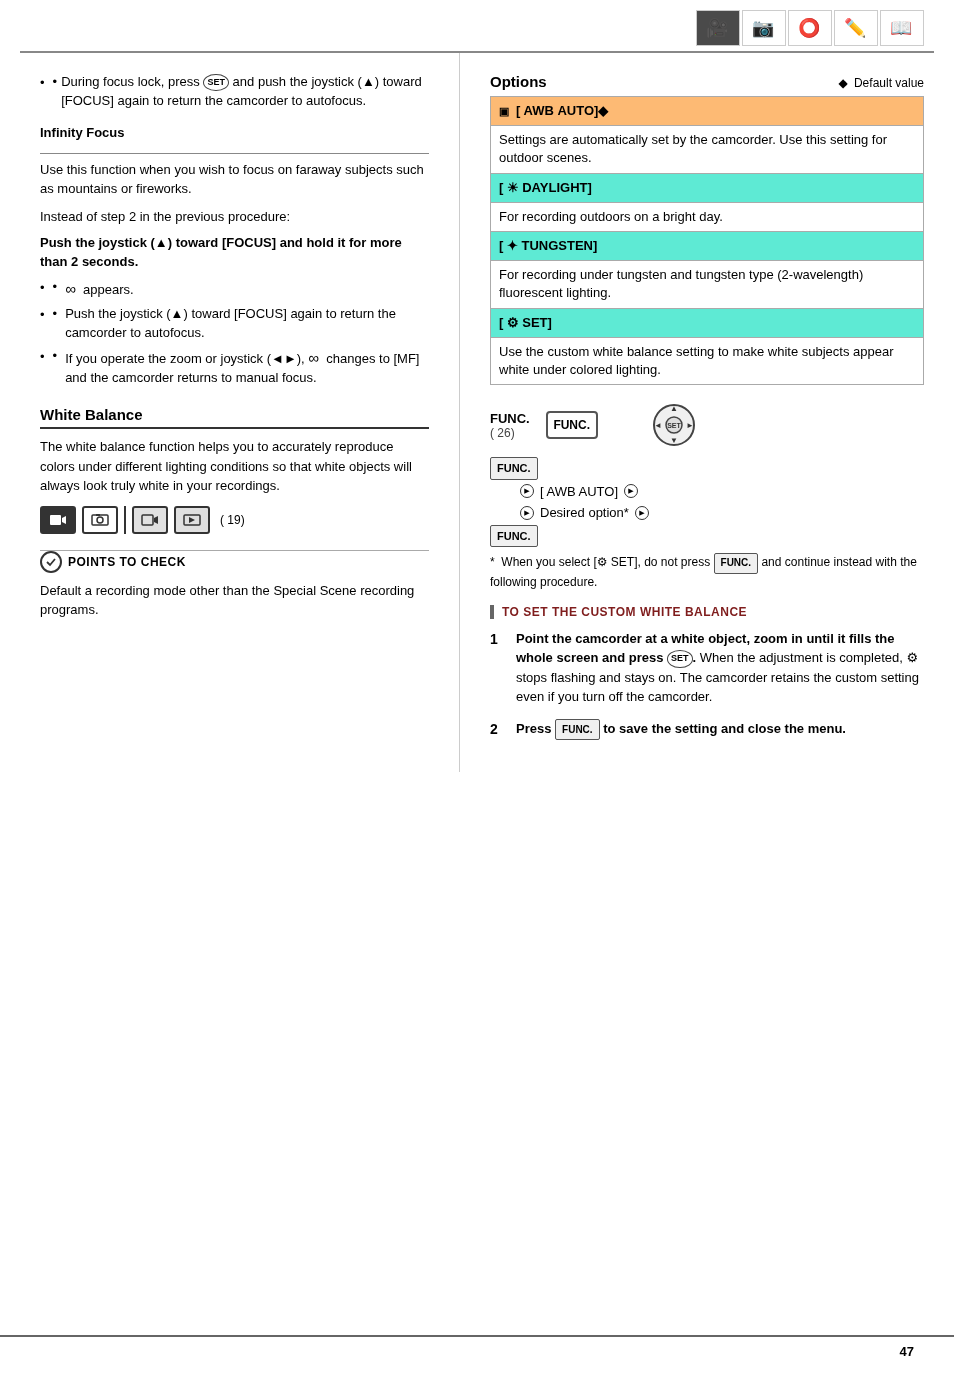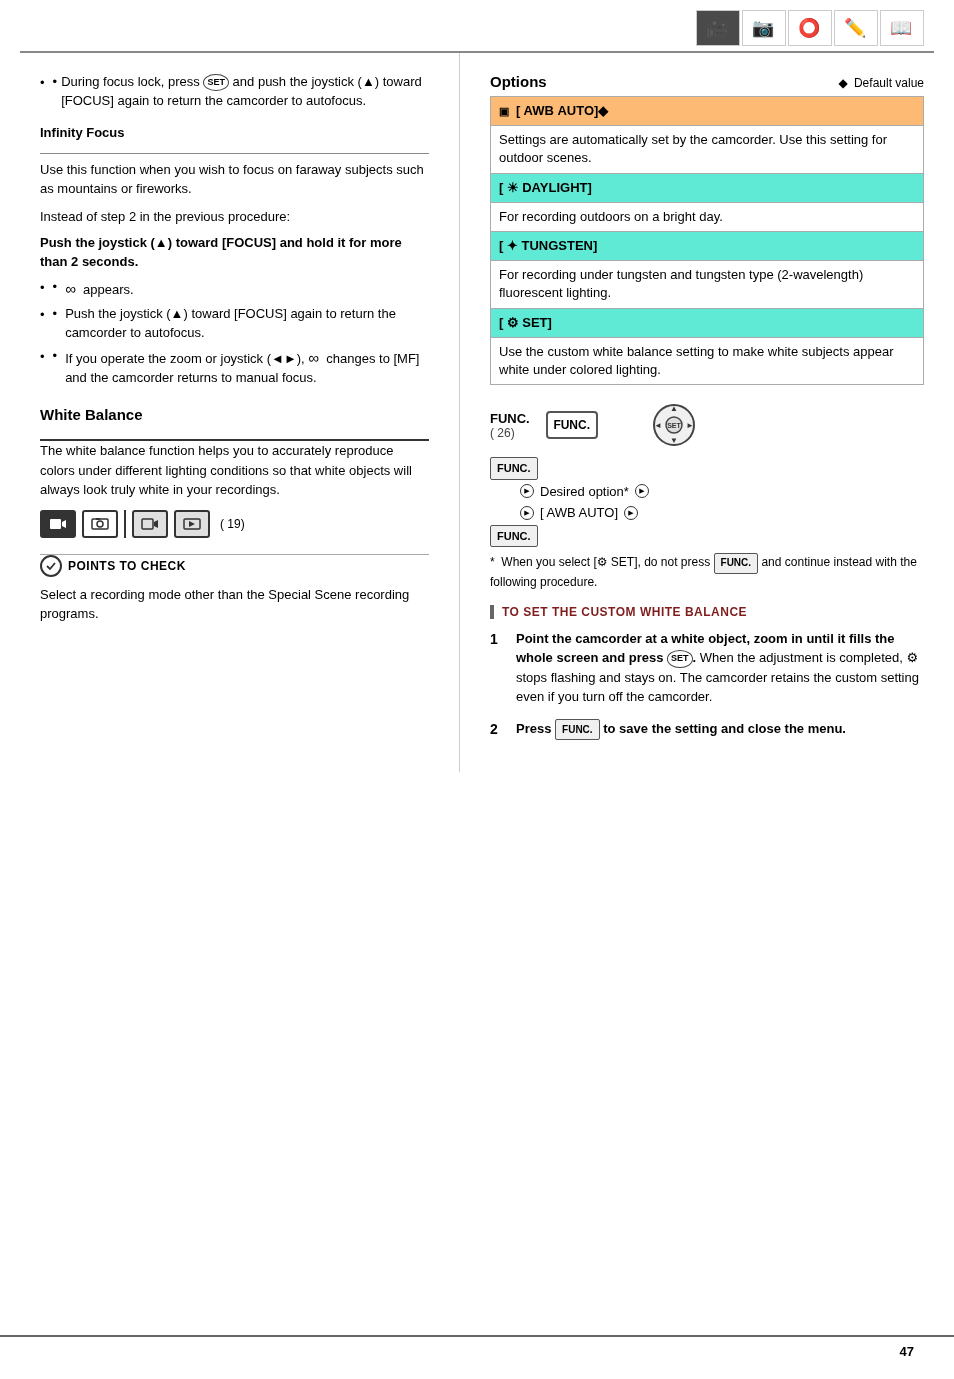--- a/index.html
+++ b/index.html
@@ -82,23 +82,24 @@
       font-weight: bold;
       margin-bottom: 6px;
       margin-top: 6px;
       border-bottom: 1px solid #888;
       padding-bottom: 13px;
     }
 
     .section-title-lg {
       font-size: 15px;
       font-weight: bold;
+      margin-bottom: 8px;
       margin-top: 18px;
       border-bottom: 2px solid #333;
-      padding-bottom: 16px;
+      padding-bottom: 4px;
     }
 
     .body-text {
       line-height: 1.5;
       margin-bottom: 8px;
     }
 
     .bold-instruction {
       font-weight: bold;
       margin-bottom: 6px;
@@ -409,21 +410,21 @@
       <div class="points-check-header">
         <div style="display:flex;align-items:center;gap:6px;">
           <div style="width:22px;height:22px;border:2px solid #333;border-radius:50%;display:flex;align-items:center;justify-content:center;">
             <svg width="12" height="12" viewBox="0 0 12 12">
                 <path d="M2 6 L5 9 L10 3" stroke="#333" stroke-width="1.8" fill="none"></path>
               </svg>
           </div>
           <span class="points-check-title">Points to Check</span>
         </div>
       </div>
-      <p class="body-text">Select a recording mode other than the Special Scene recording programs.</p>
+      <p class="body-text">Default a recording mode other than the Special Scene recording programs.</p>
     </div>
 
   </div>
 
   <div class="right-col">
 
     <div class="options-header">
       <span class="options-title">Options</span>
       <span style="font-size:12px;">
         <span class="diamond">◆</span>
@@ -484,26 +485,26 @@
           </svg>
         </div>
       </div>
 
       <div style="margin-top:8px;">
         <div class="func-step-row">
           <span class="func-btn">FUNC.</span>
         </div>
         <div class="func-step-row func-indent">
           <span class="circle-arrow"></span>
-          <span>Desired option*</span>
+          <span>[ AWB AUTO]</span>
           <span class="circle-arrow"></span>
         </div>
         <div class="func-step-row func-indent">
           <span class="circle-arrow"></span>
-          <span>[ AWB AUTO]</span>
+          <span>Desired option*</span>
           <span class="circle-arrow"></span>
         </div>
         <div class="func-step-row">
           <span class="func-btn">FUNC.</span>
         </div>
       </div>
 
       <p class="footnote-text">
         * &nbsp;When you select [⚙ SET], do not press <span class="func-btn" style="font-size:10px;">FUNC.</span> and continue instead with the following procedure.
       </p>

